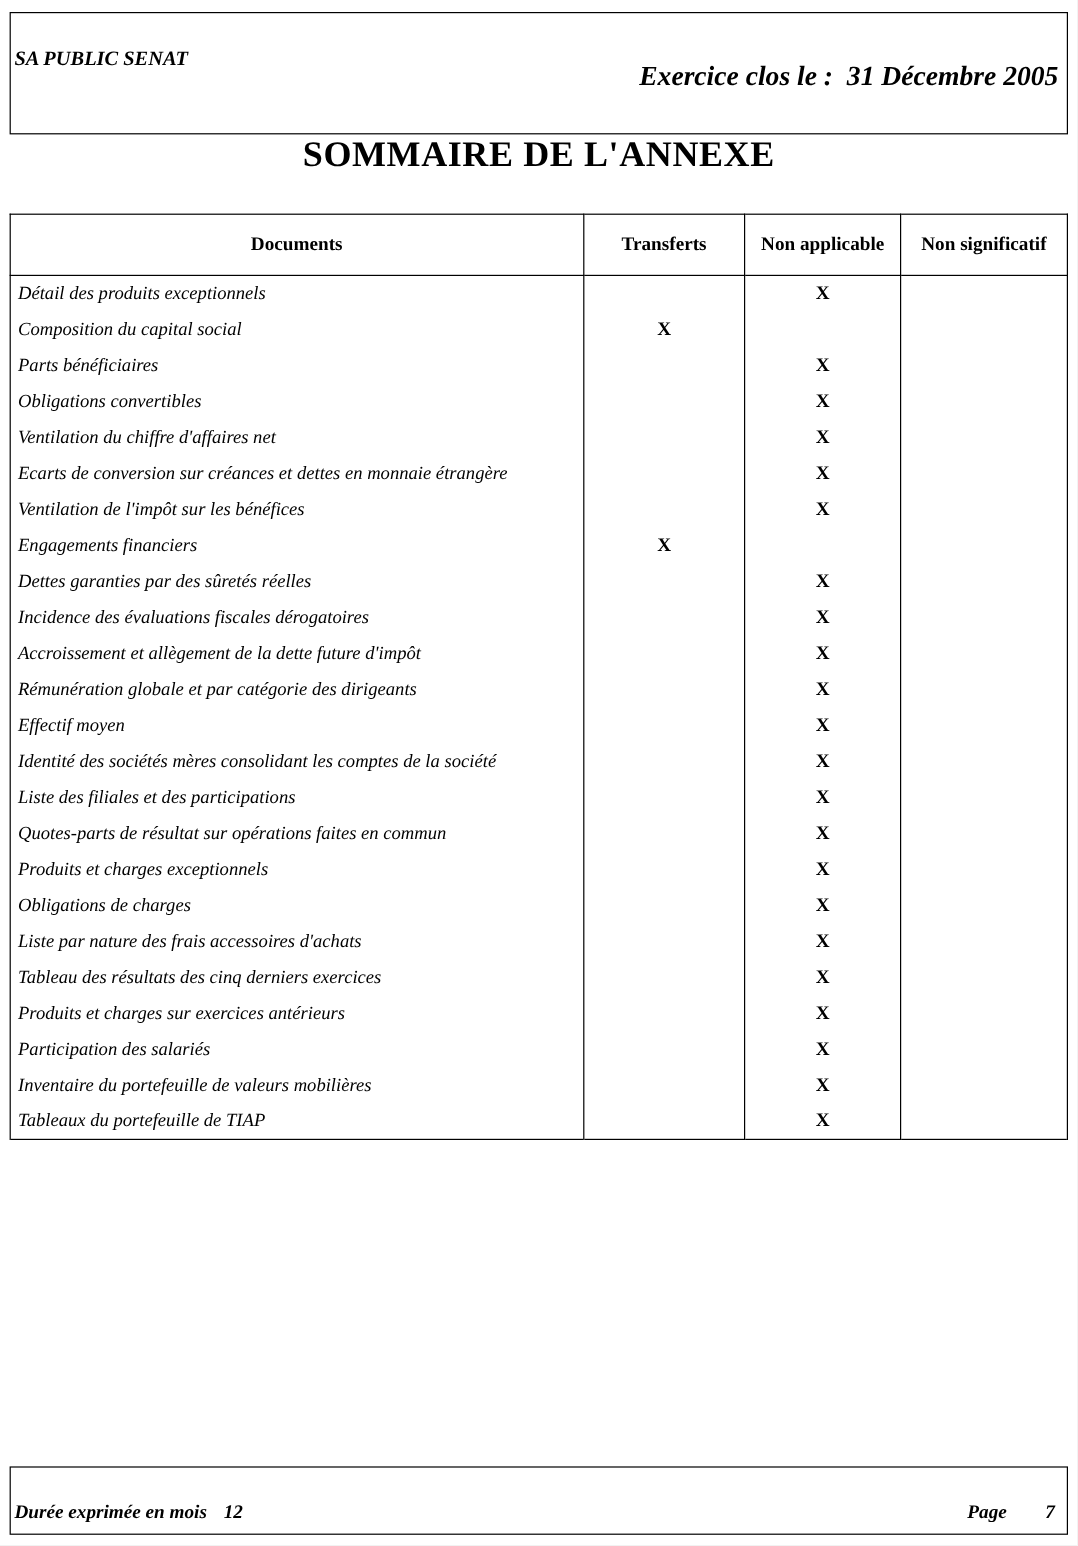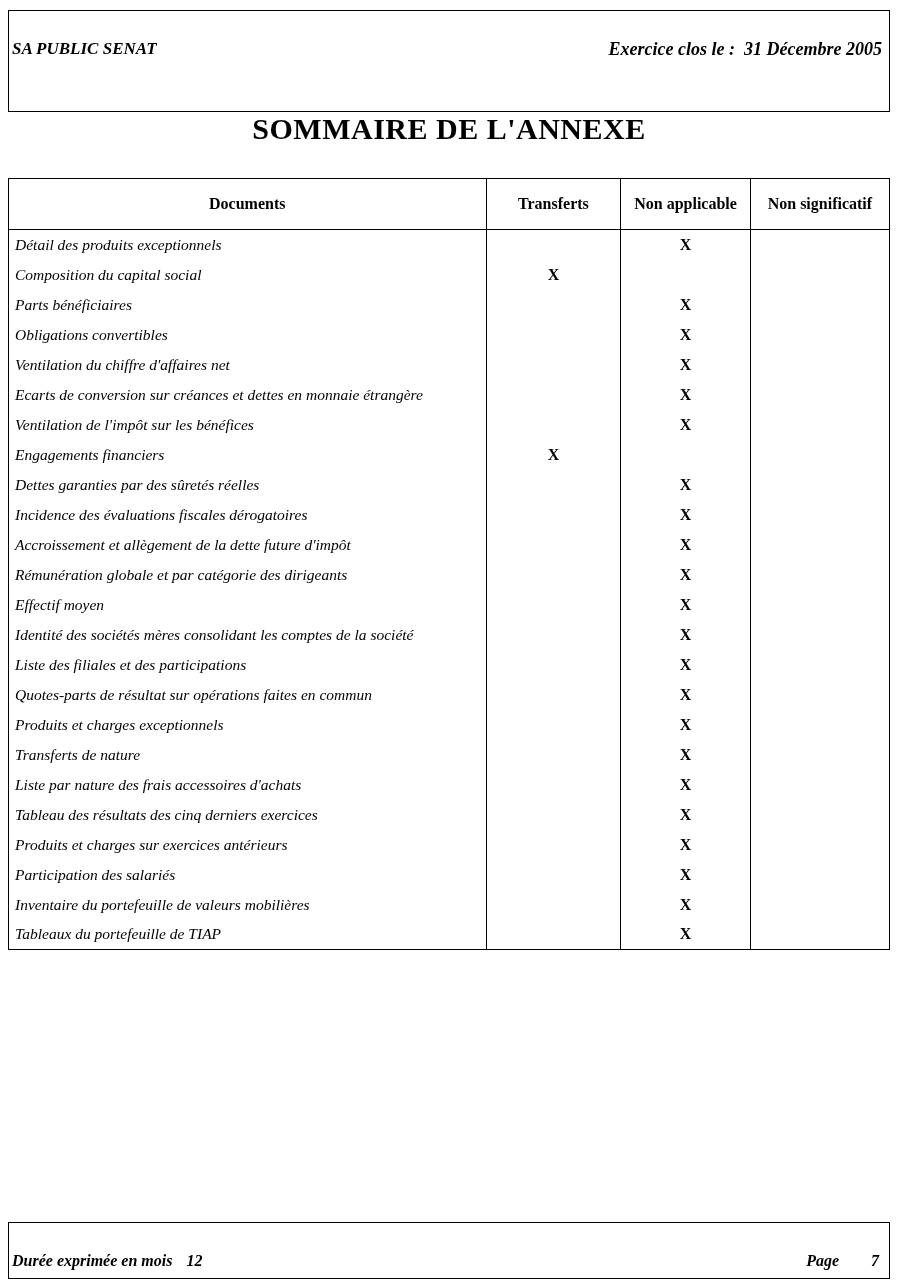--- a/index.html
+++ b/index.html
@@ -28,24 +28,24 @@
     left: 3px;
     top: 28px;
     font-style: italic;
     font-weight: bold;
     font-size: 17px;
     white-space: pre;
   }
   .header-exercise {
     position: absolute;
     right: 7px;
-    top: 28px;
-    font-style: italic;
-    font-weight: bold;
-    font-size: 18px;
+    top: 40px;
+    font-style: italic;
+    font-weight: bold;
+    font-size: 23px;
     white-space: pre;
   }
   
   .doc-title {
     position: absolute;
     top: 112px;
     left: 0;
     right: 0;
     text-align: center;
     font-weight: bold;
@@ -262,21 +262,21 @@
     </tr>
 
     <tr>
       <td class="doc-cell">Produits et charges exceptionnels</td>
       <td class="mark-cell"></td>
       <td class="mark-cell">X</td>
       <td class="mark-cell"></td>
     </tr>
 
     <tr>
-      <td class="doc-cell">Transferts de nature</td>
+      <td class="doc-cell">Obligations de charges</td>
       <td class="mark-cell"></td>
       <td class="mark-cell">X</td>
       <td class="mark-cell"></td>
     </tr>
 
     <tr>
       <td class="doc-cell">Liste par nature des frais accessoires d'achats</td>
       <td class="mark-cell"></td>
       <td class="mark-cell">X</td>
       <td class="mark-cell"></td>

